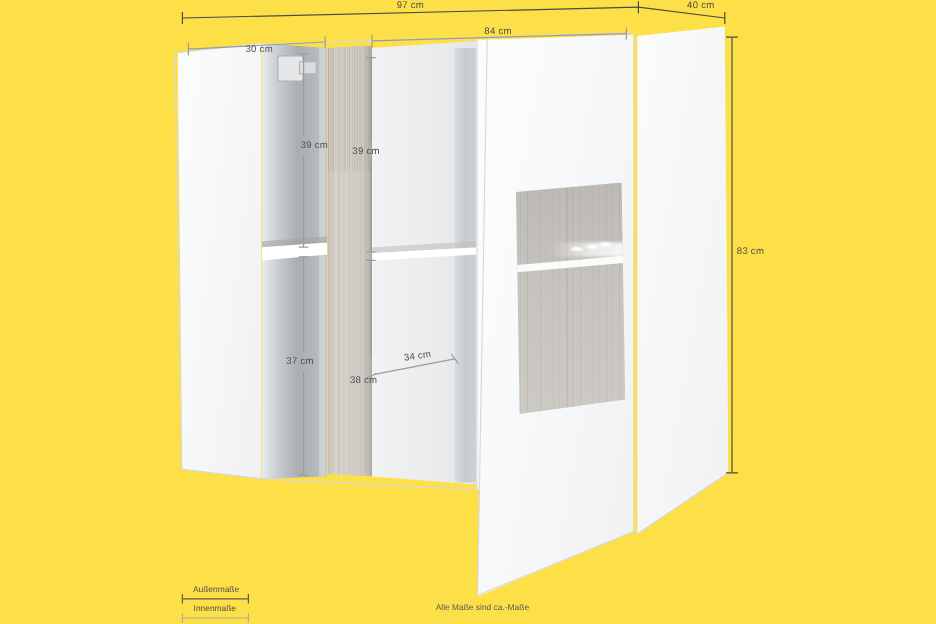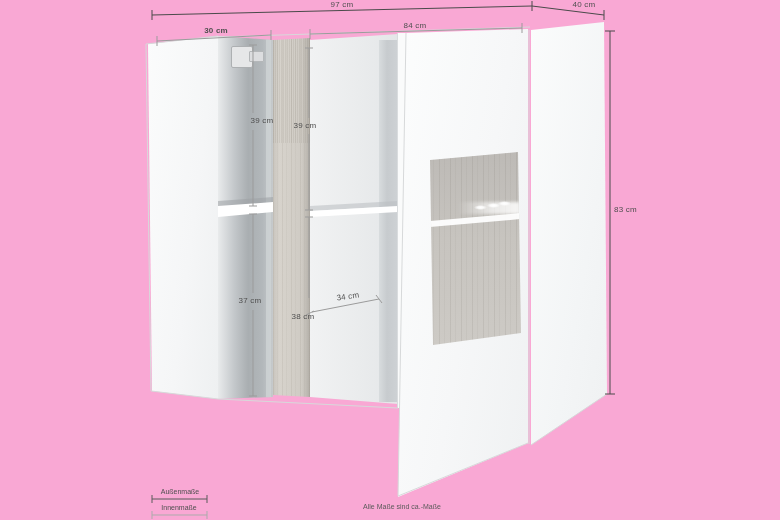--- a/index.html
+++ b/index.html
@@ -1,18 +1,18 @@
 <!DOCTYPE html>
 <html><head>
 <meta charset="utf-8">
 <style>
   html,body { margin:0; padding:0; background:#ffffff; }
   .canvas {
     position:relative; width:780px; height:520px; overflow:hidden;
-    background:#f9a8d4;
+    background:#fde047;
     font-family:"Liberation Sans", sans-serif;
   }
   .abs { position:absolute; }
   
   .left-door {
     left:146px; top:36px; width:72px; height:363px;
     background:linear-gradient(97deg,#fbfcfc 0%,#f5f6f7 60%,#eef0f1 100%);
     clip-path:polygon(2px 8px,72px 0px,72px 363px,6px 355px);
   }
   .left-compartment {
@@ -171,21 +171,21 @@
       <g stroke="#ababab" stroke-width="1">
         <path d="M152,515 L207,515"></path>
         <path d="M152,511 L152,519 M207,511 L207,519"></path>
       </g>
     </g>
   </svg>
 
   <div class="dim-label" style="left:342px; top:0px;">97 cm</div>
   <div class="dim-label" style="left:584px; top:0px;">40 cm</div>
   <div class="dim-label anchor-left" style="left:614px; top:205px;">83 cm</div>
-  <div class="dim-label" style="left:216px; top:26px;font-weight:bold;">30 cm</div>
+  <div class="dim-label" style="left:216px; top:36px;">30 cm</div>
   <div class="dim-label" style="left:415px; top:21px;">84 cm</div>
   <div class="dim-label" style="left:262px; top:116px;">39 cm</div>
   <div class="dim-label" style="left:305px; top:121px;">39 cm</div>
   <div class="dim-label" style="left:250px; top:296px;">37 cm</div>
   <div class="dim-label" style="left:303px; top:312px;">38 cm</div>
   <div class="dim-label tilt" style="left:348px; top:292px;">34 cm</div>
 
   <div class="legend-label" style="left:180px; top:487px;">Außenmaße</div>
   <div class="legend-label" style="left:179px; top:503px;">Innenmaße</div>
   <div class="note-label" style="left:402px; top:502px;">Alle Maße sind ca.-Maße</div>

